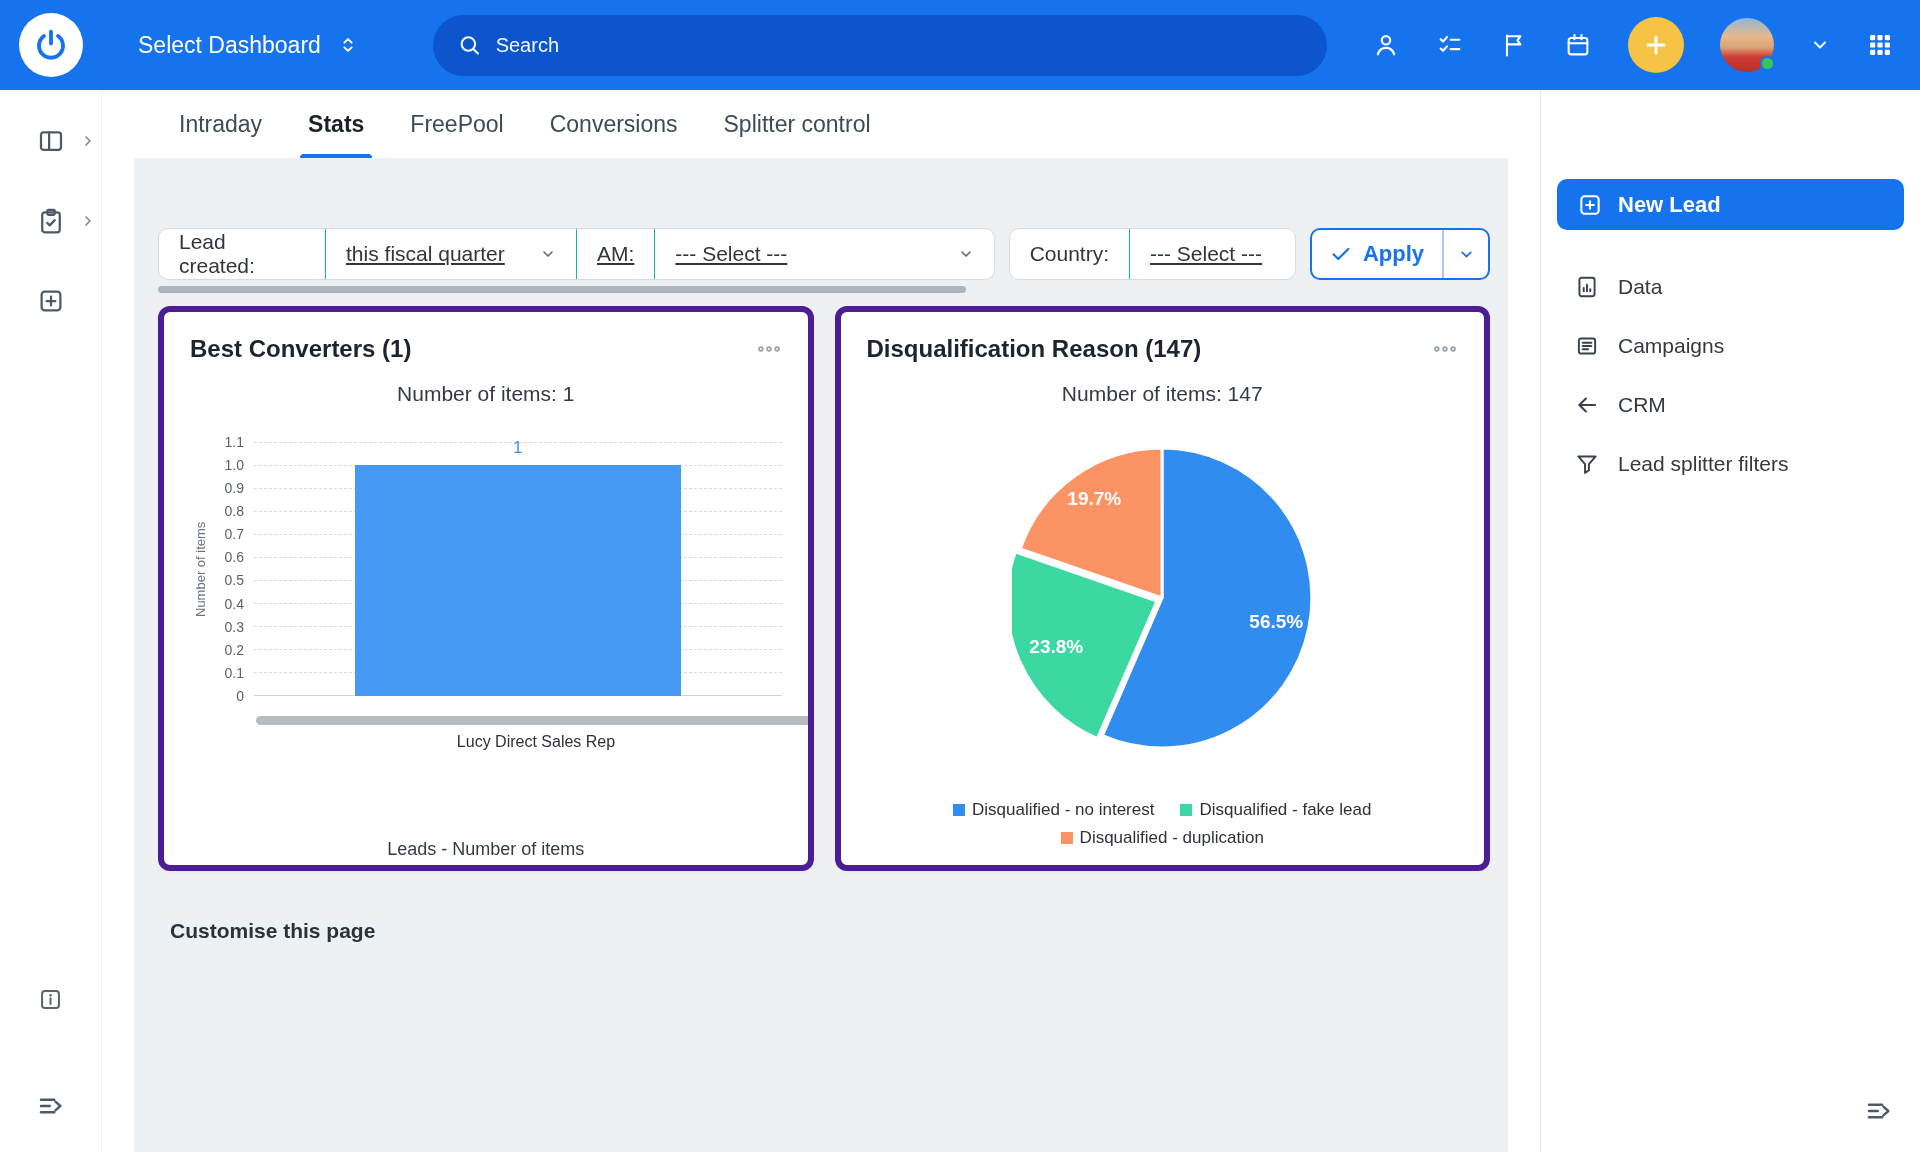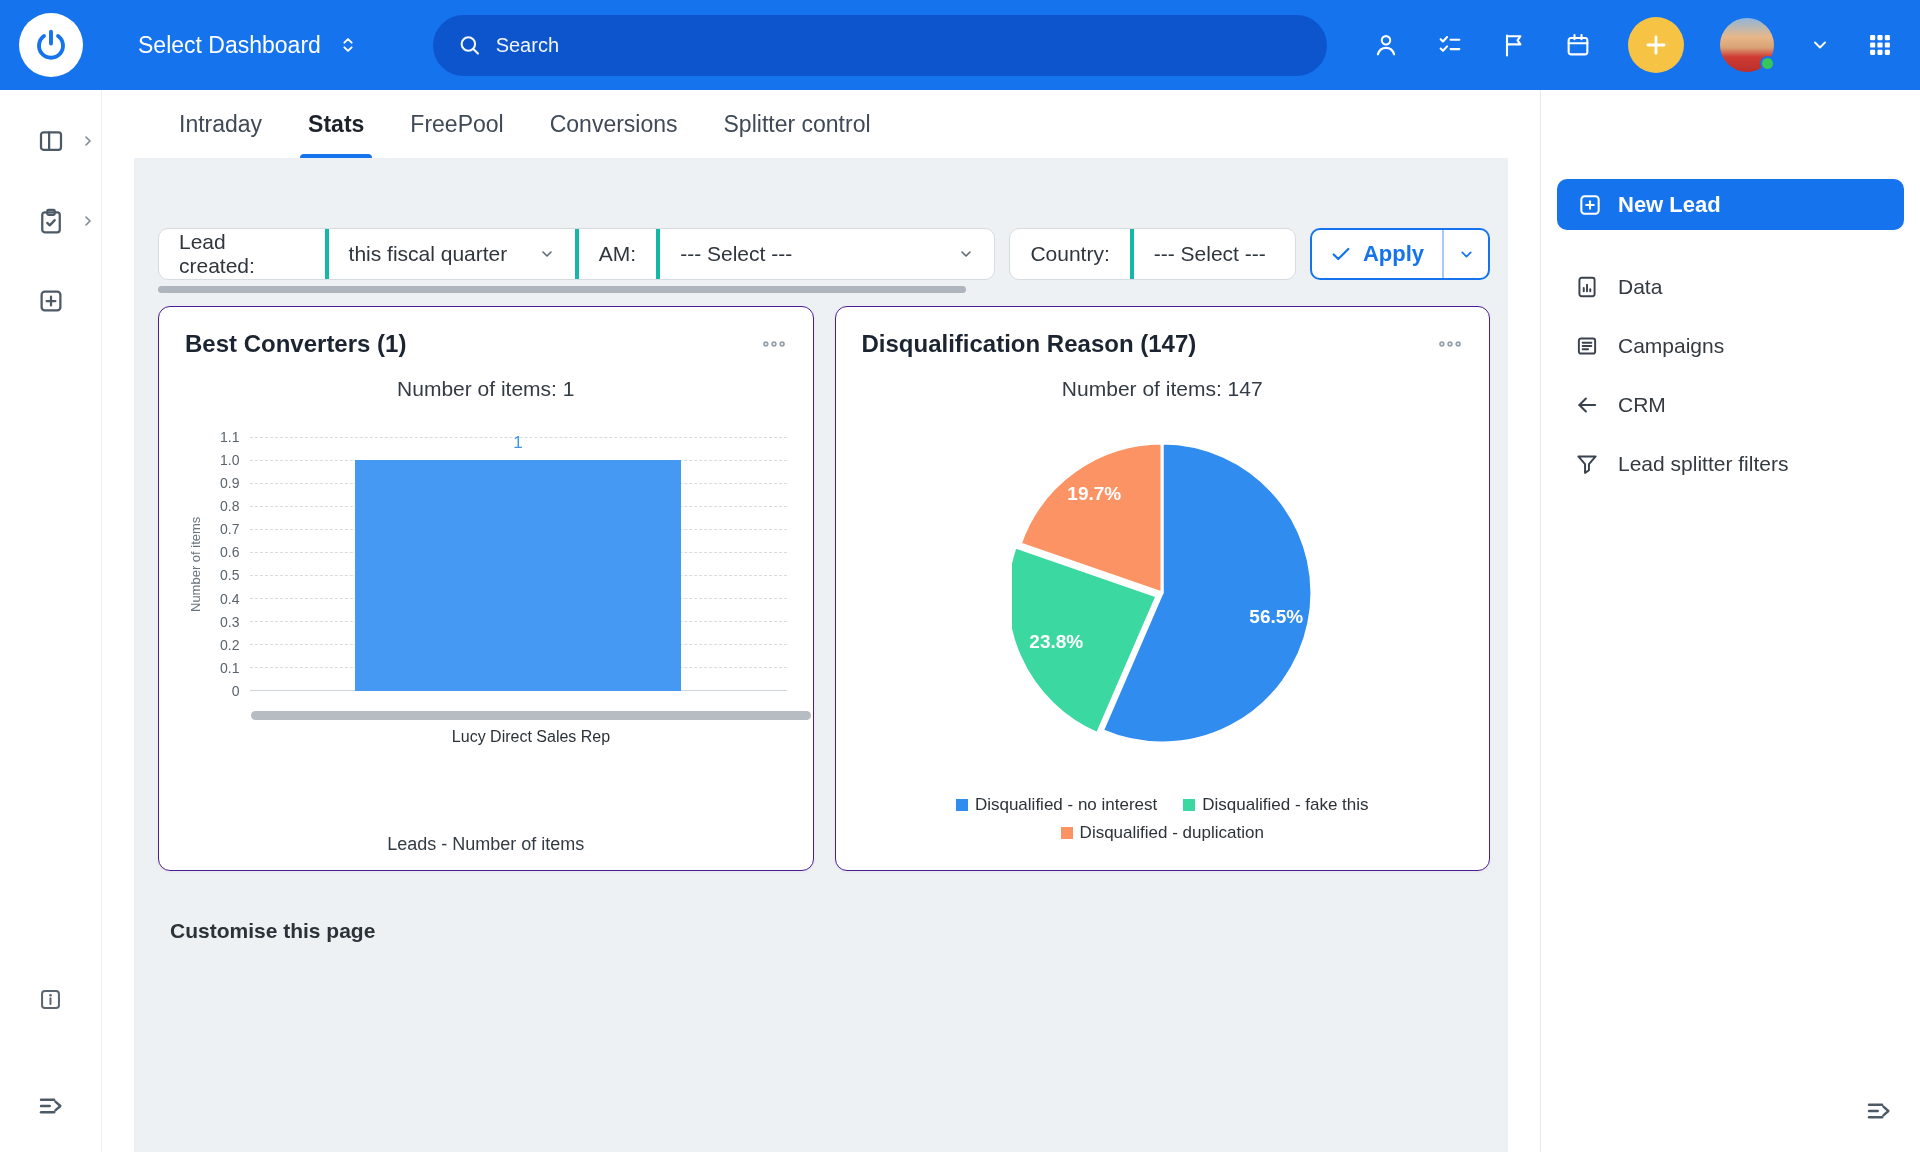--- a/index.html
+++ b/index.html
@@ -55,37 +55,37 @@
   .content { padding:22px 18px 0 24px; }
 
   
   .filterbar { display:flex; align-items:center;margin-top:48px; }
   .filter-group { display:flex; align-items:stretch; background:#fff;
                   border:1px solid #d6dbe0; border-radius:10px; height:52px;
                   overflow:hidden; }
   .filter-group + .filter-group { margin-left:14px; }
   .fseg { display:flex; align-items:center; padding:0 20px; font-size:21px;
           color:#2f363d; }
-  .fseg + .fseg { border-left:4px solid #14b8a6; }
+  .fseg + .fseg { border-left:1px solid #14b8a6;text-decoration:underline; }
   .fselect { justify-content:space-between; gap:18px; }
   .fselect.w1 { width:255px; }
   .fselect.w2 { width:345px; }
   .fselect.w3 { width:170px; }
   .apply-btn { display:flex; align-items:stretch; height:52px; margin-left:14px;
                border:2px solid #1673ee; border-radius:10px; background:#fff; padding:0; }
   .apply-main { display:flex; align-items:center; gap:11px; padding:0 18px;
                 font-size:22px; font-weight:600; color:#1673ee; }
   .apply-caret { width:46px; border-left:2px solid #a9c8f8; display:flex;
                  align-items:center; justify-content:center; }
   .filters-scrollbar { width:808px; height:7px; background:#aeb5bc; border-radius:4px;
                  margin-top:6px; }
 
   
   .cards { display:flex; gap:21px; margin-top:13px; }
-  .card { width:687px; height:565px; background:#fff; border:1px solid #4c1d95;
+  .card { width:687px; height:565px; background:#fff; border:6px solid #4c1d95;
           border-radius:12px; box-shadow:0 1px 3px rgba(20,30,40,.05);
           padding:22px 26px; overflow:hidden; }
   .card-head { display:flex; justify-content:space-between; align-items:center; height:30px; }
   .card-title { font-size:24px; font-weight:700; color:#1b2430; }
   .card-sub { text-align:center; font-size:21px; color:#333b44; margin-top:18px; height:26px; }
 
   
   .bar-chart { display:flex; margin-top:34px; }
   .ylabel { writing-mode:vertical-rl; transform:rotate(180deg); font-size:13px;
             color:#6a747e; height:254px; display:flex; align-items:center;
@@ -388,21 +388,21 @@
             <span class="pie-label" style="left:82px; top:51px;">19.7%</span>
           </div>
 
           <div class="legend">
             <div class="legend-item clickable">
               <span class="swatch" style="background: rgb(49, 140, 240);"></span>
               <span>Disqualified - no interest</span>
             </div>
             <div class="legend-item clickable">
               <span class="swatch" style="background: rgb(59, 216, 162);"></span>
-              <span>Disqualified - fake this</span>
+              <span>Disqualified - fake lead</span>
             </div>
             <div class="legend-item clickable">
               <span class="swatch" style="background: rgb(251, 147, 100);"></span>
               <span>Disqualified - duplication</span>
             </div>
           </div>
         </section>
       </div>
 
       <a class="customise clickable">Customise this page</a>

